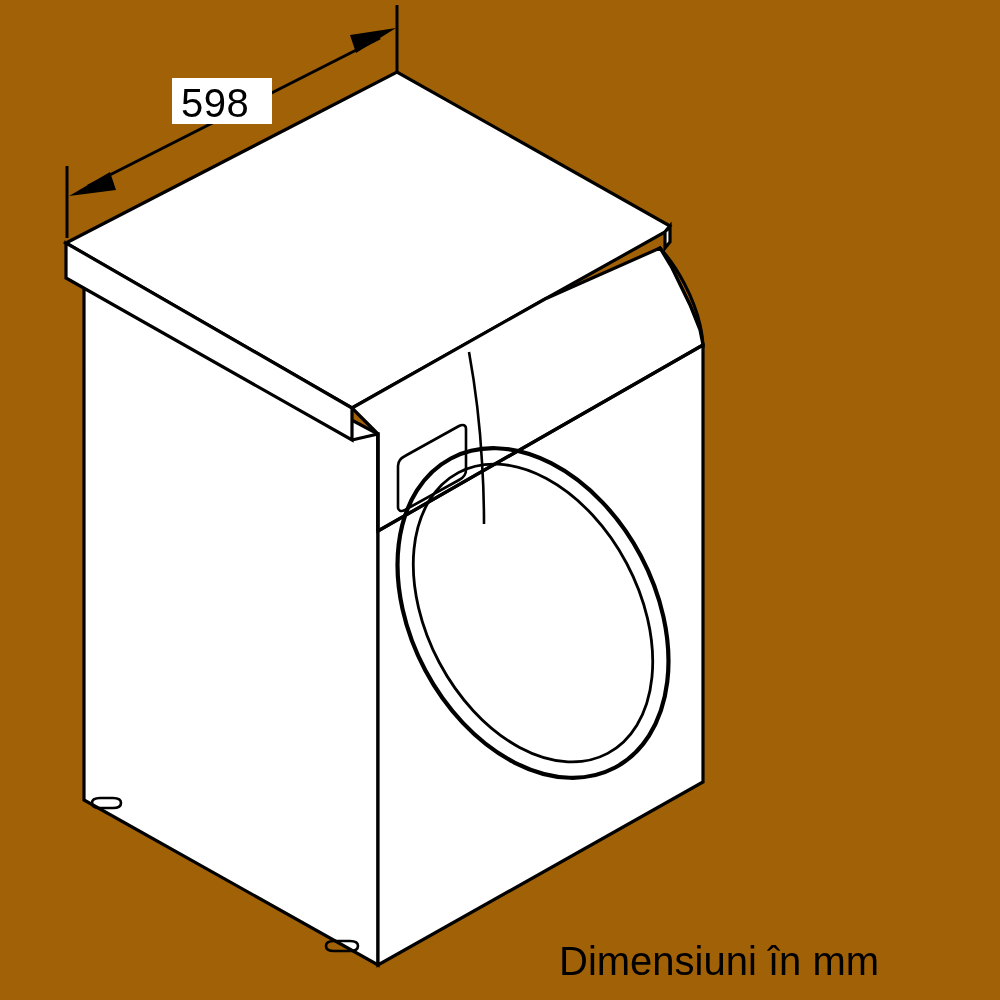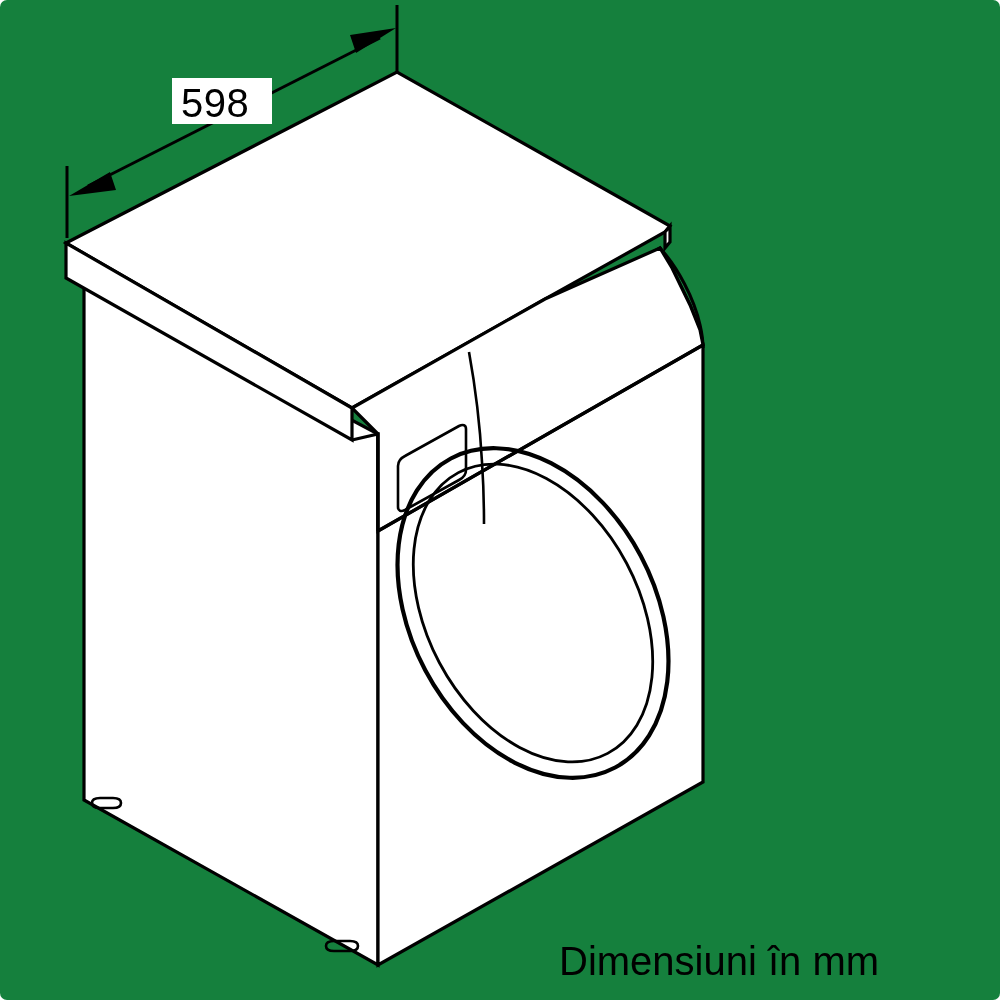--- a/index.html
+++ b/index.html
@@ -7,23 +7,22 @@
     padding: 0;
     background: #ffffff;
   }
   body {
     font-family: "Liberation Sans", sans-serif;
   }
   #stage {
     position: relative;
     width: 1000px;
     height: 1000px;
-    background: #15803d;
+    background: #a16207;
     overflow: hidden;
-    border-radius: 7px;
   }
   #drawing {
     position: absolute;
     top: 0;
     left: 0;
     width: 1000px;
     height: 1000px;
     display: block;
   }
   .stroke {

